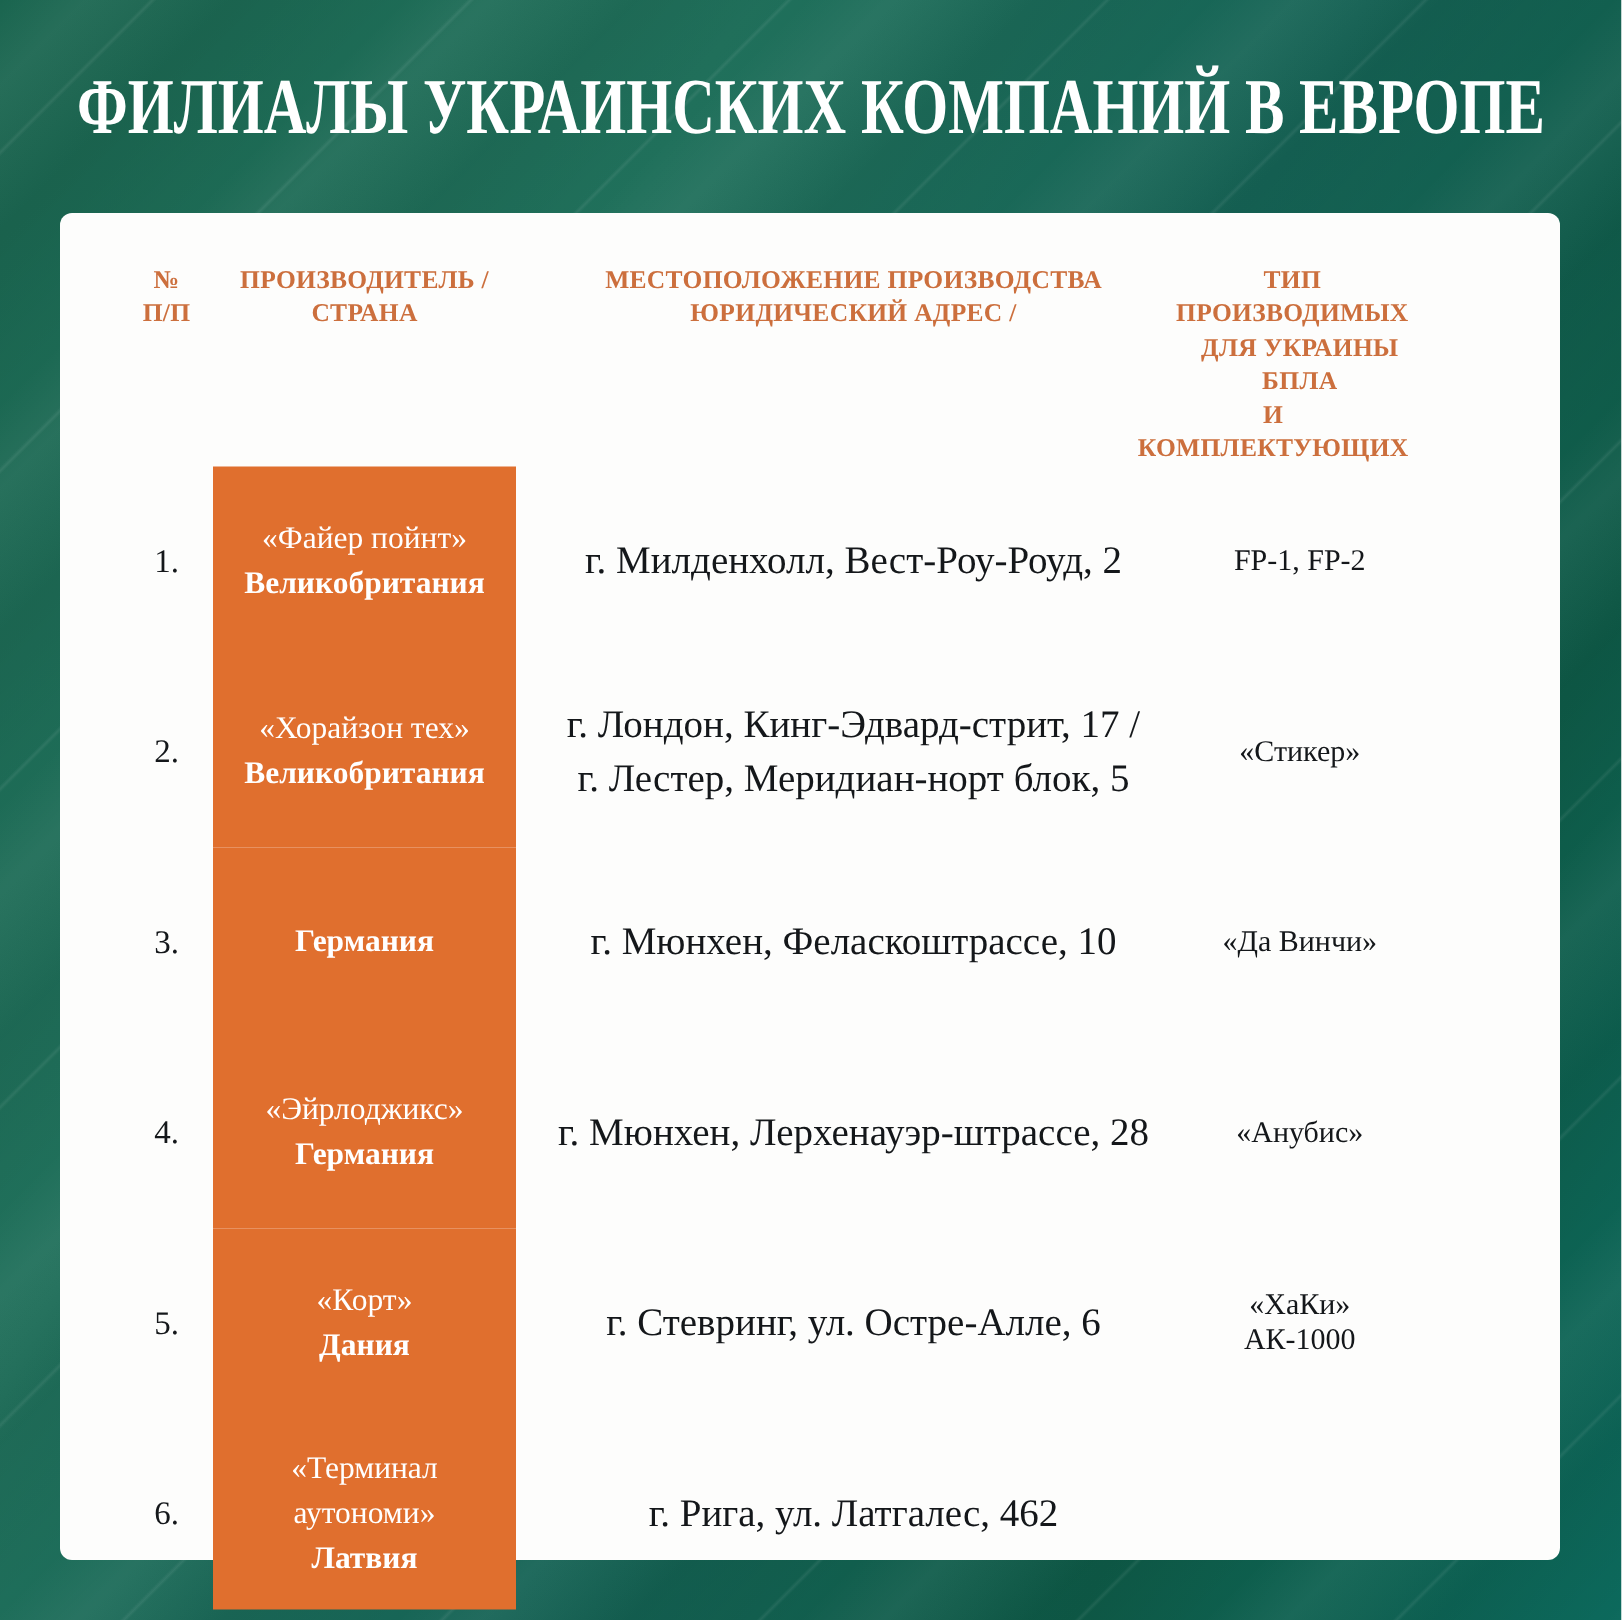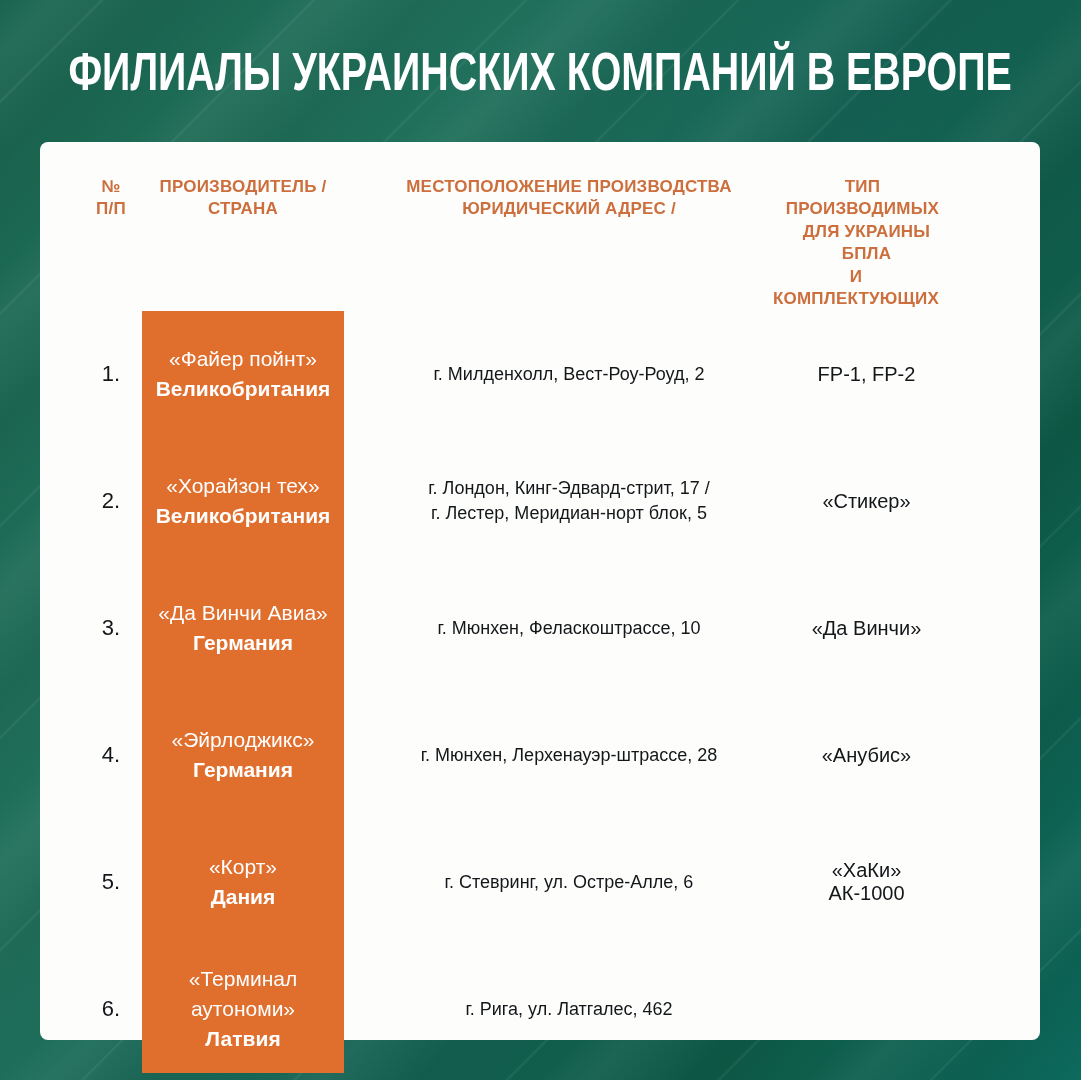--- a/index.html
+++ b/index.html
@@ -22,20 +22,21 @@
         rgba(255,255,255,0.00) 0px,
         rgba(255,255,255,0.05) 40px,
         rgba(0,0,0,0.05) 110px,
         rgba(255,255,255,0.00) 190px),
       linear-gradient(118deg,
         #1a654f 0%,
         #20705b 30%,
         #156355 55%,
         #0e5a47 78%,
         #0c695c 100%);
+    font-family: Liberation Serif, serif;
   }
 
   
   .title-band {
     position: absolute;
     top: 0; left: 0;
     width: 100%; height: 142px;
     display: flex;
     align-items: center;
     justify-content: center;
@@ -100,21 +101,21 @@
   .cell-name {
     background: #e06f2e;
     color: #ffffff;
     font-size: 21px;
     line-height: 1.42;
     padding: 16px 10px;
   }
   .cell-name .country { font-weight: 700; }
   .cell-addr {
     color: #14171a;
-    font-size: 18px;
+    font-size: 26px;
     line-height: 1.4;
   }
   .cell-type {
     color: #14171a;
     font-size: 20px;
     padding-right: 80px;
   }
 </style>
 </head>
 <body>
@@ -169,21 +170,20 @@
       <div class="cell cell-addr">
         <span>г. Лондон, Кинг-Эдвард-стрит, 17 /</span>
         <span>г. Лестер, Меридиан-норт блок, 5</span>
       </div>
       <div class="cell cell-type">«Стикер»</div>
     </div>
 
     <div class="grid-row body-row">
       <div class="cell cell-num">3.</div>
       <div class="cell cell-name">
-        <span class="company">«Да Винчи Авиа»</span>
         <span class="country">Германия</span>
       </div>
       <div class="cell cell-addr">
         <span>г. Мюнхен, Феласкоштрассе, 10</span>
         <span></span>
       </div>
       <div class="cell cell-type">«Да Винчи»</div>
     </div>
 
     <div class="grid-row body-row">

